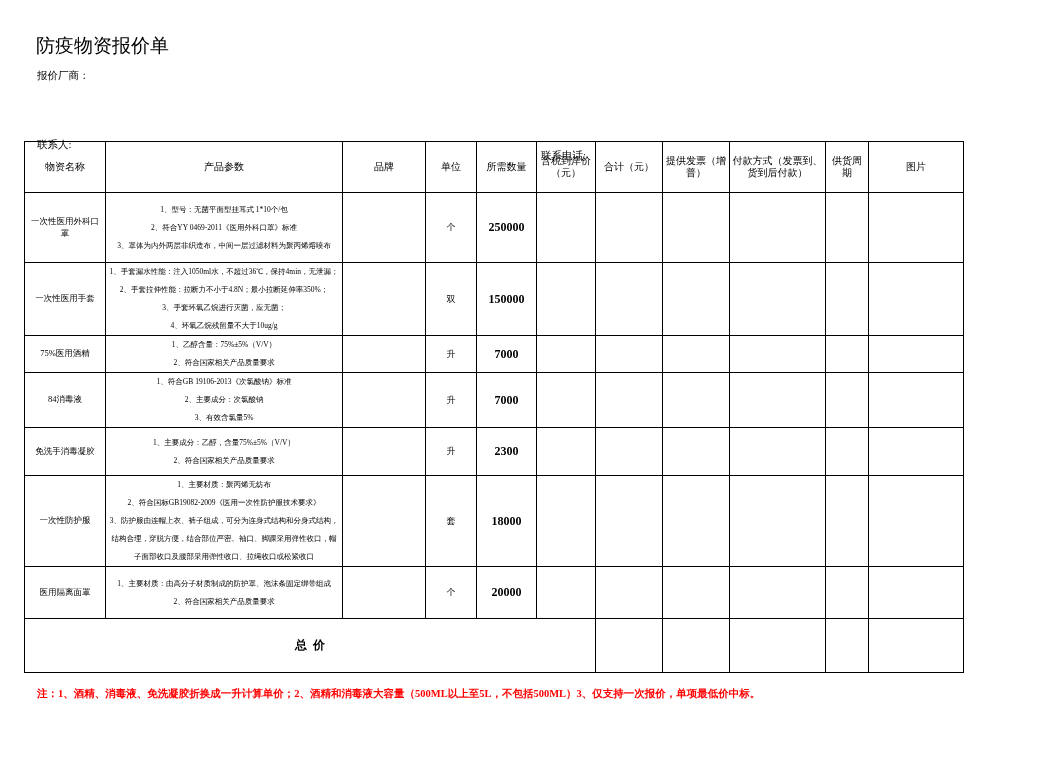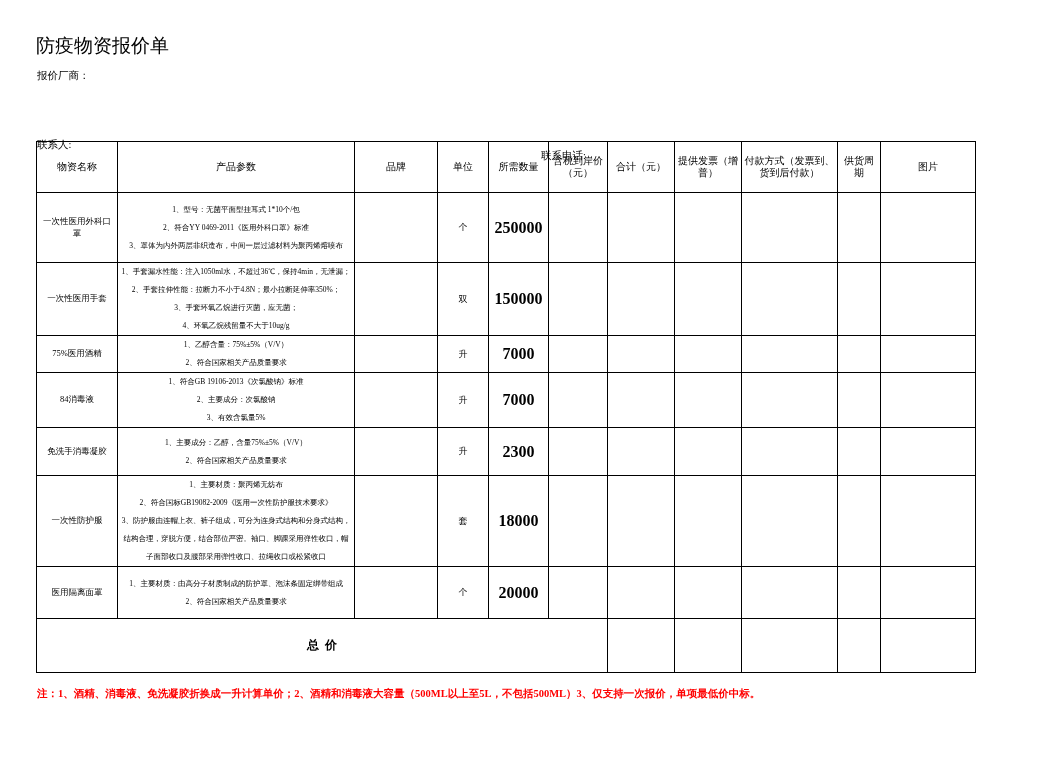--- a/index.html
+++ b/index.html
@@ -25,21 +25,21 @@
     position: absolute;
     font-size: 10.5px;
     text-align: center;
   }
   .vendor-label  { left: 37px;  top: 69px;  }
   .contact-label { left: 37px;  top: 104px; margin-top: 34px; }
   .phone-label   { left: 541px; top: 121px; margin-top: 28px; }
 
   table.quote {
     position: absolute;
-    left: 36px;
+    left: 24px;
     top: 141px;
     width: 939px;
     border-collapse: collapse;
     table-layout: fixed;
     padding-left: 48px;
   }
   table.quote th, table.quote td {
     border: 1px solid #000000;
     text-align: center;
     vertical-align: middle;
@@ -47,21 +47,21 @@
     overflow: hidden;
   }
   table.quote th {
     font-weight: normal;
     font-size: 10px;
     line-height: 12px;
   }
   td.name-cell   { font-size: 8.5px; }
   td.params-cell { font-size: 7.5px; line-height: 18px; white-space: pre-line; }
   td.unit-cell   { font-size: 9px; }
-  td.qty-cell    { font-size: 16px; font-weight: bold; }
+  td.qty-cell    { font-size: 12px; font-weight: bold; }
   td.total-label-cell {
     font-size: 12px;
     font-weight: bold;
     white-space: pre;
   }
   .footnote {
     position: absolute;
     left: 37px;
     top: 679px;
     width: 980px;

